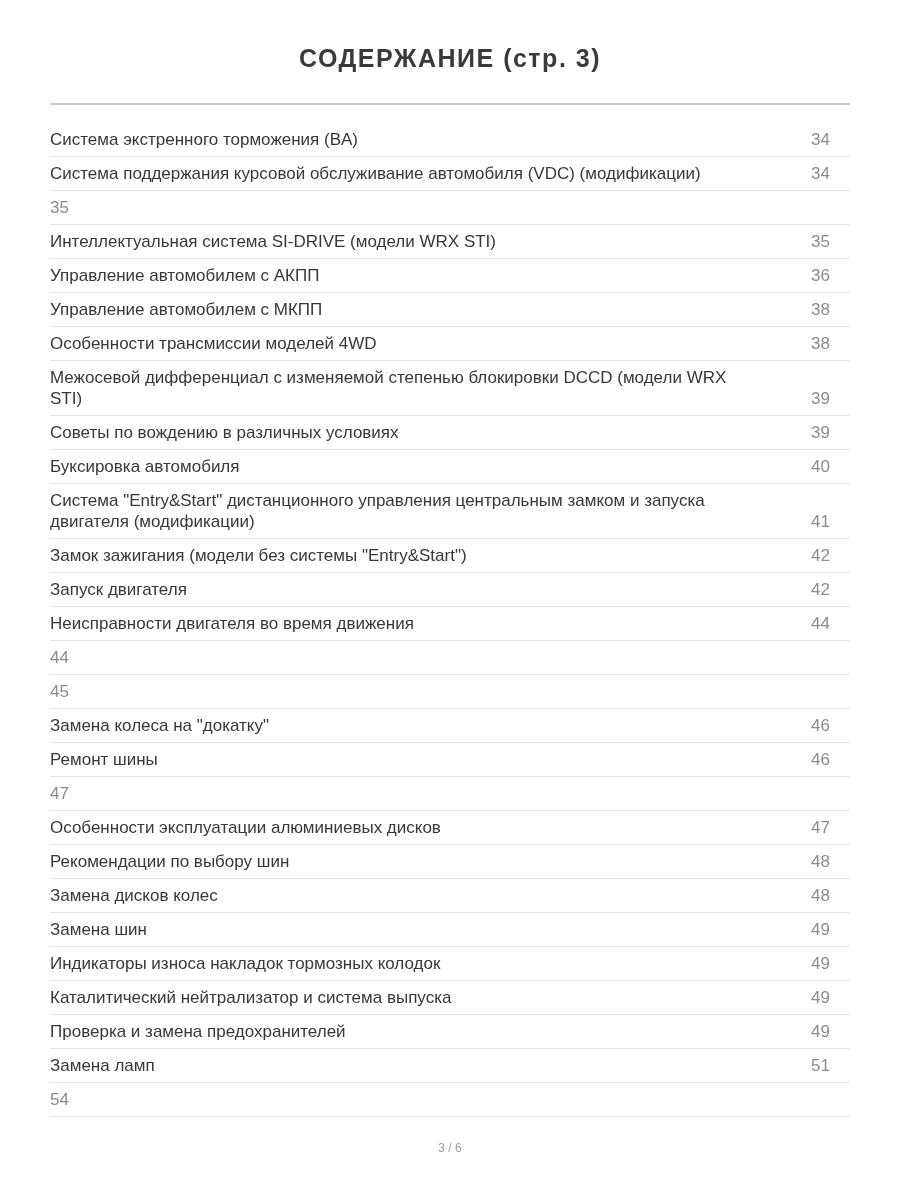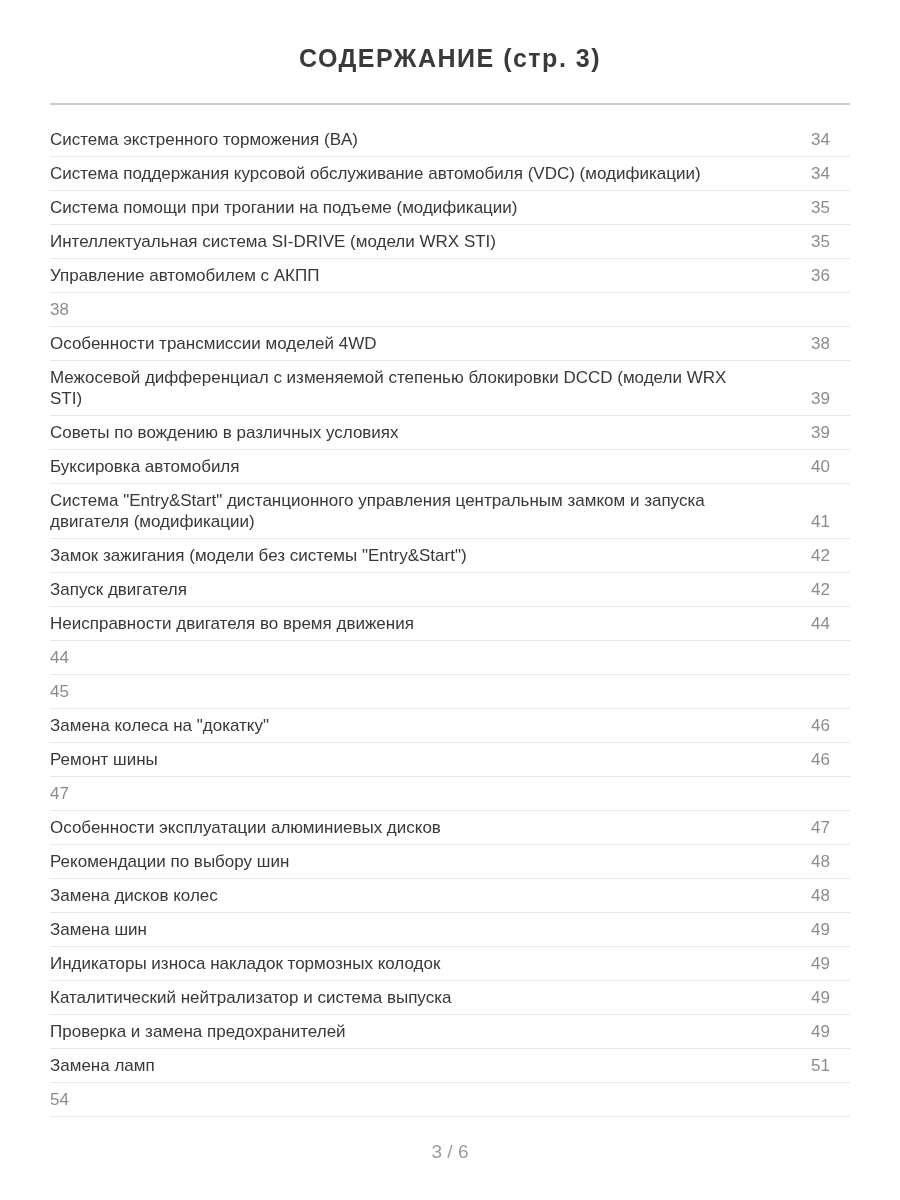--- a/index.html
+++ b/index.html
@@ -50,21 +50,21 @@
     color: #383838;
   }
   .entry-page {
     flex: 0 0 auto;
     color: #8c8c8c;
     padding-right: 20px;
   }
   .page-indicator {
     text-align: center;
     margin-top: 24px;
-    font-size: 19px;
+    font-size: 12px;
     color: #9c9c9c;
   }
 </style>
 </head>
 <body>
 
 <div class="page">
   <h1 class="page-title">СОДЕРЖАНИЕ (стр. 3)</h1>
 
   <hr class="title-rule">
@@ -74,35 +74,35 @@
     <span class="entry-title">Система экстренного торможения (BA)</span>
     <span class="entry-page">34</span>
   </div>
 
   <div class="toc-row">
     <span class="entry-title">Система поддержания курсовой обслуживание автомобиля (VDC) (модификации)</span>
     <span class="entry-page">34</span>
   </div>
 
   <div class="toc-row">
-    <span class="entry-title">Система помощи при трогании на подъеме (модификации)</span>
     <span class="entry-page">35</span>
   </div>
 
   <div class="toc-row">
     <span class="entry-title">Интеллектуальная система SI-DRIVE (модели WRX STI)</span>
     <span class="entry-page">35</span>
   </div>
 
   <div class="toc-row">
     <span class="entry-title">Управление автомобилем с АКПП</span>
     <span class="entry-page">36</span>
   </div>
 
   <div class="toc-row">
+    <span class="entry-title">Управление автомобилем с МКПП</span>
     <span class="entry-page">38</span>
   </div>
 
   <div class="toc-row">
     <span class="entry-title">Особенности трансмиссии моделей 4WD</span>
     <span class="entry-page">38</span>
   </div>
 
   <div class="toc-row">
     <span class="entry-title">Межосевой дифференциал с изменяемой степенью блокировки DCCD (модели WRX STI)</span>

